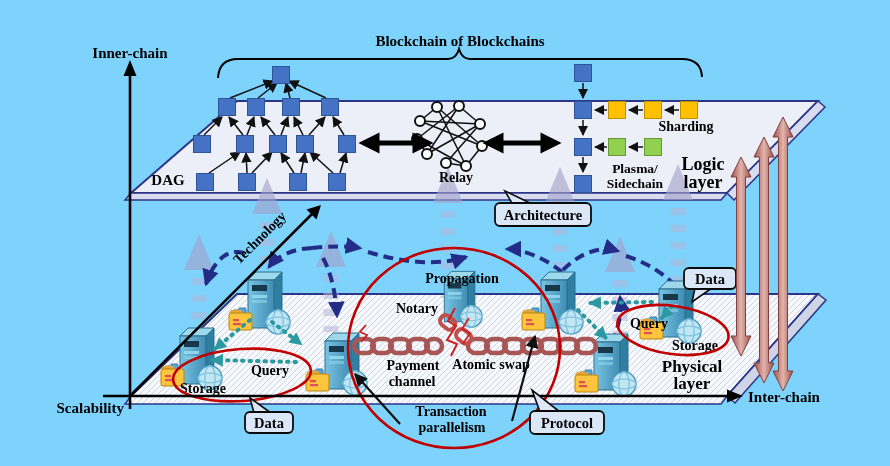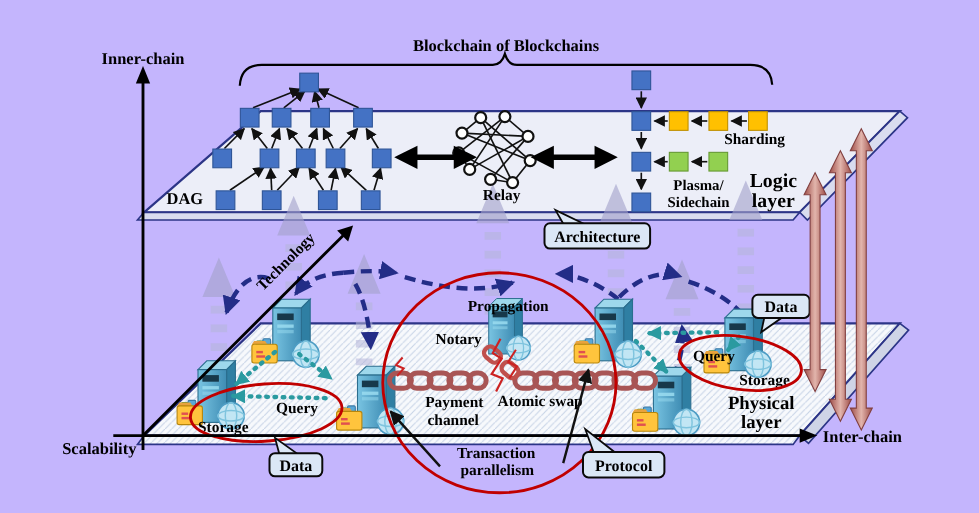--- a/index.html
+++ b/index.html
@@ -1,16 +1,16 @@
 <!DOCTYPE html>
 <html><head>
 <meta charset="utf-8">
 <style>
   html,body{margin:0;padding:0;background:#ffffff;}
-  .fig-wrap{width:890px;height:466px;position:relative;background:#c4b5fd;overflow:hidden;}
+  .fig-wrap{width:890px;height:466px;position:relative;background:#7dd3fc;overflow:hidden;}
   svg{display:block;}
   text{font-family:"Liberation Serif","DejaVu Serif",serif;font-weight:bold;fill:#000;}
   .t14{font-size:14px;} .t15{font-size:15px;} .t13{font-size:13.5px;}
   .t17{font-size:17px;} .t18{font-size:18px;} .t145{font-size:14.5px;}
   .callout-box{fill:#dbe7f6;stroke:#0a0a0a;stroke-width:1.8;}
   .callout-tail{fill:#dbe7f6;stroke:#0a0a0a;stroke-width:1.6;}
   .navy-dash{fill:none;stroke:#232d87;stroke-width:4;stroke-dasharray:10 6;}
   .teal-dot{fill:none;stroke:#2a9aa0;stroke-width:4;stroke-dasharray:1.5 6;stroke-linecap:round;}
   .dag-edge{stroke:#111;stroke-width:1.5;}
   .sq-blue{fill:#4472C4;stroke:#2f5597;stroke-width:1;}

